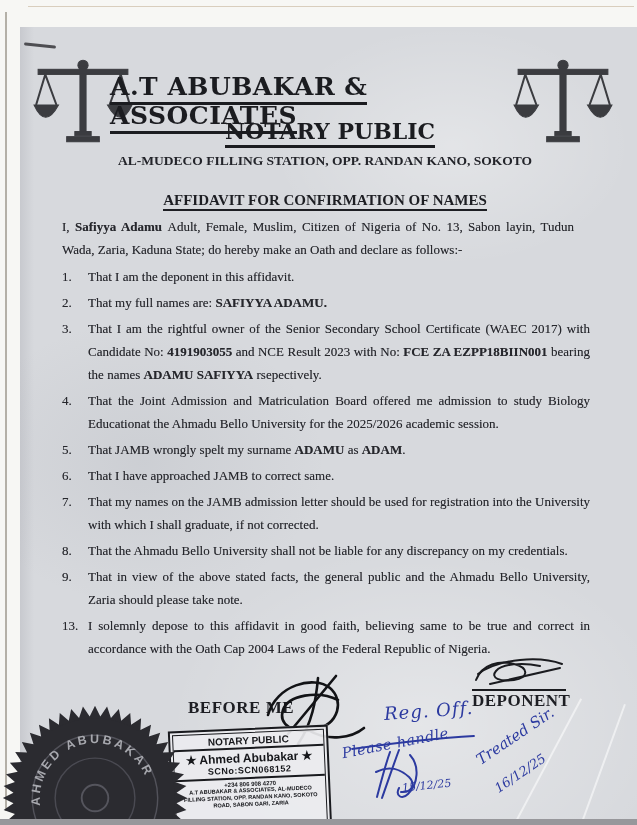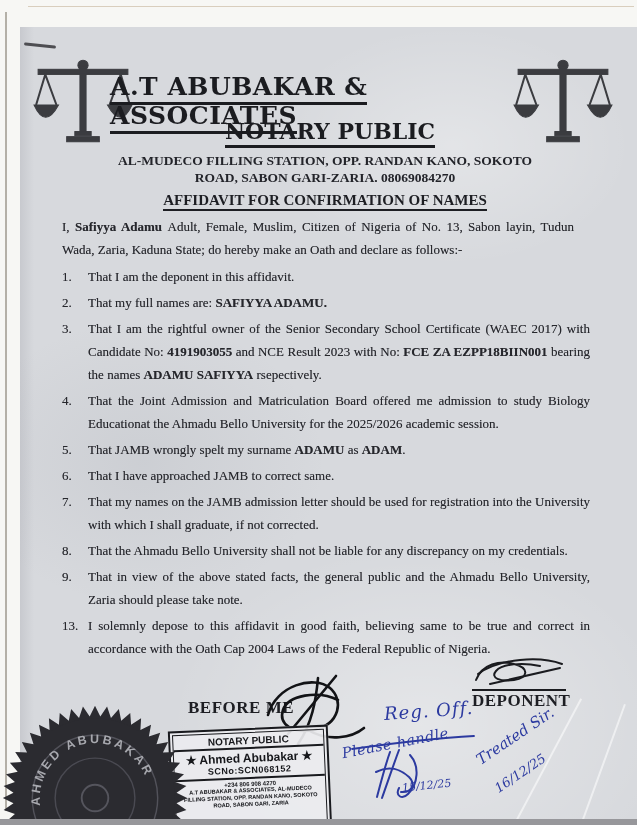--- a/index.html
+++ b/index.html
@@ -113,21 +113,20 @@
       <path d="M74,46 Q87,70 98,46 Z"></path>
       <rect x="42" y="72" width="16" height="4"></rect>
       <rect x="34" y="77" width="32" height="5"></rect>
     </g>
   </svg>
 
   <div class="hdr-title"><span>A.T ABUBAKAR &amp; ASSOCIATES</span></div>
   <div class="hdr-sub"><span>NOTARY PUBLIC</span></div>
   <div class="hdr-addr">
     <div>AL-MUDECO FILLING STATION, OPP. RANDAN KANO, SOKOTO</div>
-    <div>ROAD, SABON GARI-ZARIA. 08069084270</div>
   </div>
   <div class="doc-title"><span>AFFIDAVIT FOR CONFIRMATION OF NAMES</span></div>
 
   <div class="body">
     <p class="para"><span>I, </span><b>Safiyya Adamu </b><span>Adult, Female, Muslim, Citizen of Nigeria of No. 13, Sabon layin, Tudun Wada,  Zaria, Kaduna State; do hereby make an Oath and declare as follows:-</span></p>
 
     <div class="item">
       <span class="num">1.</span>
       <p class="txt"><span>That I am the deponent in this affidavit.</span></p>
     </div>

